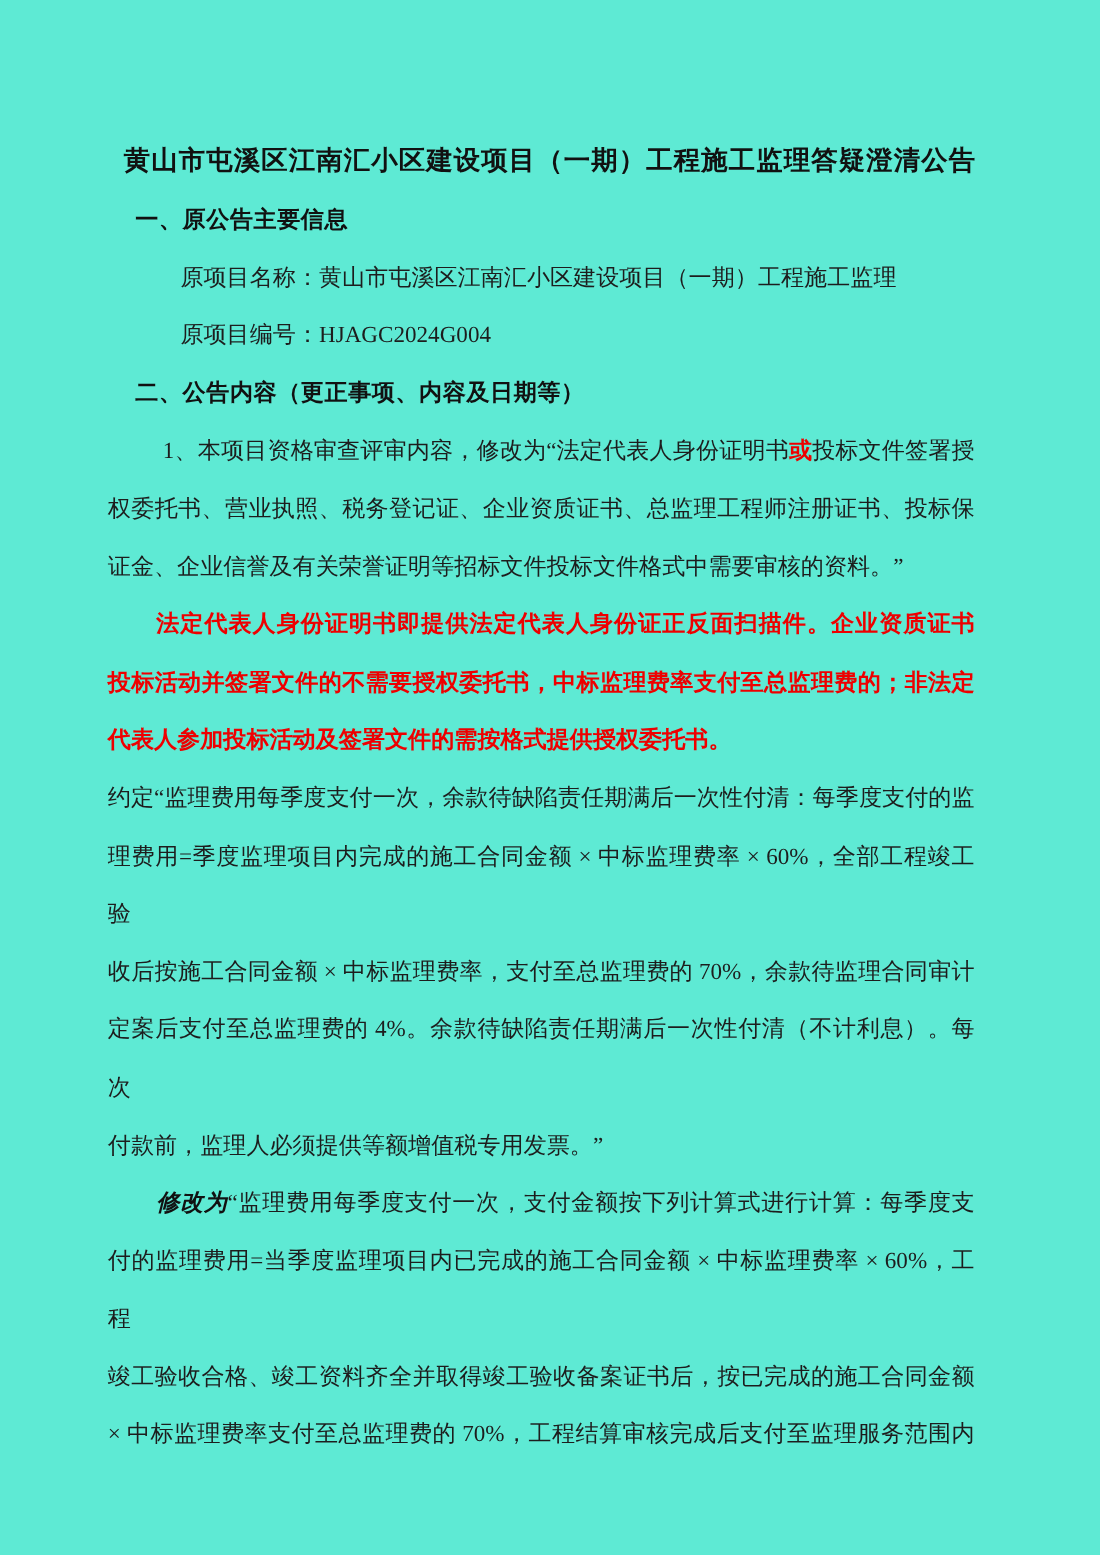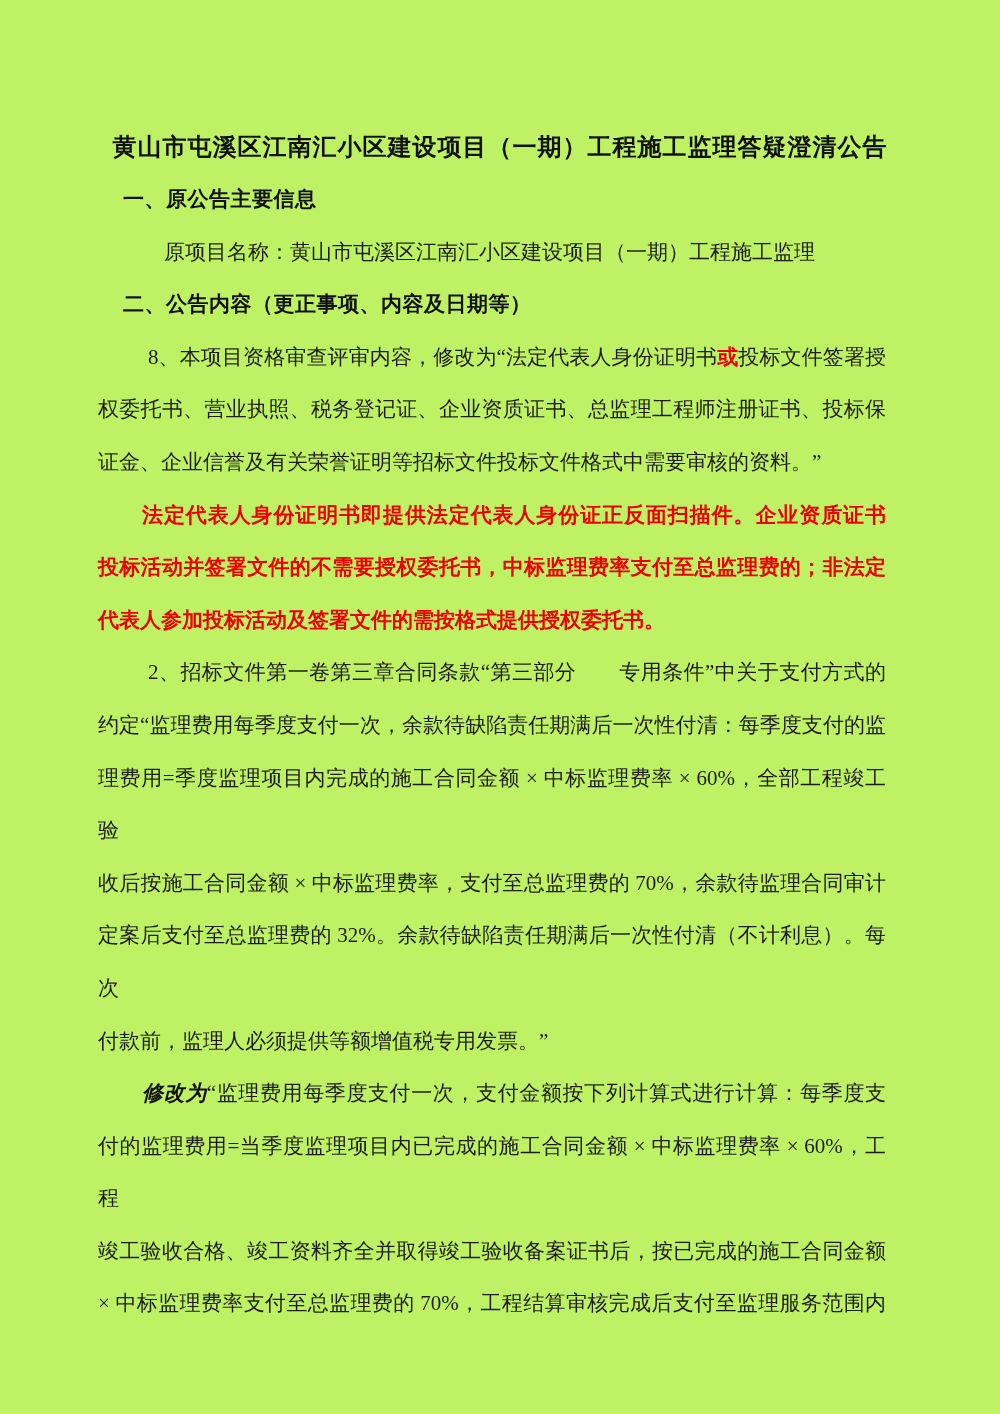--- a/index.html
+++ b/index.html
@@ -5,21 +5,21 @@
   html, body {
     margin: 0;
     padding: 0;
     background: #ffffff;
   }
   .page {
     position: relative;
     box-sizing: border-box;
     width: 1000px;
     height: 1414px;
-    background: #bef264;
+    background: #5eead4;
     padding: 127px 114px 0 98px;
     overflow: hidden;
     font-family: "Liberation Serif", "DejaVu Serif", serif;
     color: #1d1d1d;
   }
   .doc-title {
     font-size: 24px;
     font-weight: 700;
     color: #111111;
     text-align: center;
@@ -68,37 +68,37 @@
 <div class="page">
 
   <div class="doc-title">黄山市屯溪区江南汇小区建设项目（一期）工程施工监理答疑澄清公告</div>
 
   <div class="flow">
 
     <div class="line heading">一、原公告主要信息</div>
 
     <div class="line field"><span>原项目名称：</span><span>黄山市屯溪区江南汇小区建设项目（一期）工程施工监理</span></div>
 
+    <div class="line field"><span>原项目编号：</span><span>HJAGC2024G004</span></div>
 
 
     <div class="line heading">二、公告内容（更正事项、内容及日期等）</div>
 
-    <div class="line j ind-num"><span>8、本项目资格审查评审内容，修改为“法定代表人身份证明书</span><span class="red">或</span><span>投标文件签署授</span></div>
+    <div class="line j ind-num"><span>1、本项目资格审查评审内容，修改为“法定代表人身份证明书</span><span class="red">或</span><span>投标文件签署授</span></div>
     <div class="line j">权委托书、营业执照、税务登记证、企业资质证书、总监理工程师注册证书、投标保</div>
     <div class="line">证金、企业信誉及有关荣誉证明等招标文件投标文件格式中需要审核的资料。”</div>
 
     <div class="line j ind-std red">法定代表人身份证明书即提供法定代表人身份证正反面扫描件。企业资质证书</div>
     <div class="line j red">投标活动并签署文件的不需要授权委托书，中标监理费率支付至总监理费的；非法定</div>
     <div class="line red">代表人参加投标活动及签署文件的需按格式提供授权委托书。</div>
 
-    <div class="line j ind-num">2、招标文件第一卷第三章合同条款“第三部分　　专用条件”中关于支付方式的</div>
     <div class="line j">约定“监理费用每季度支付一次，余款待缺陷责任期满后一次性付清：每季度支付的监</div>
     <div class="line j">理费用=季度监理项目内完成的施工合同金额 × 中标监理费率 × 60%，全部工程竣工验</div>
     <div class="line j">收后按施工合同金额 × 中标监理费率，支付至总监理费的 70%，余款待监理合同审计</div>
-    <div class="line j">定案后支付至总监理费的 32%。余款待缺陷责任期满后一次性付清（不计利息）。每次</div>
+    <div class="line j">定案后支付至总监理费的 4%。余款待缺陷责任期满后一次性付清（不计利息）。每次</div>
     <div class="line">付款前，监理人必须提供等额增值税专用发票。”</div>
 
     <div class="line j ind-std"><span class="bold">修改为</span><span>“监理费用每季度支付一次，支付金额按下列计算式进行计算：每季度支</span></div>
     <div class="line j">付的监理费用=当季度监理项目内已完成的施工合同金额 × 中标监理费率 × 60%，工程</div>
     <div class="line j">竣工验收合格、竣工资料齐全并取得竣工验收备案证书后，按已完成的施工合同金额</div>
     <div class="line j">× 中标监理费率支付至总监理费的 70%，工程结算审核完成后支付至监理服务范围内</div>
 
   </div>
 </div>
 

